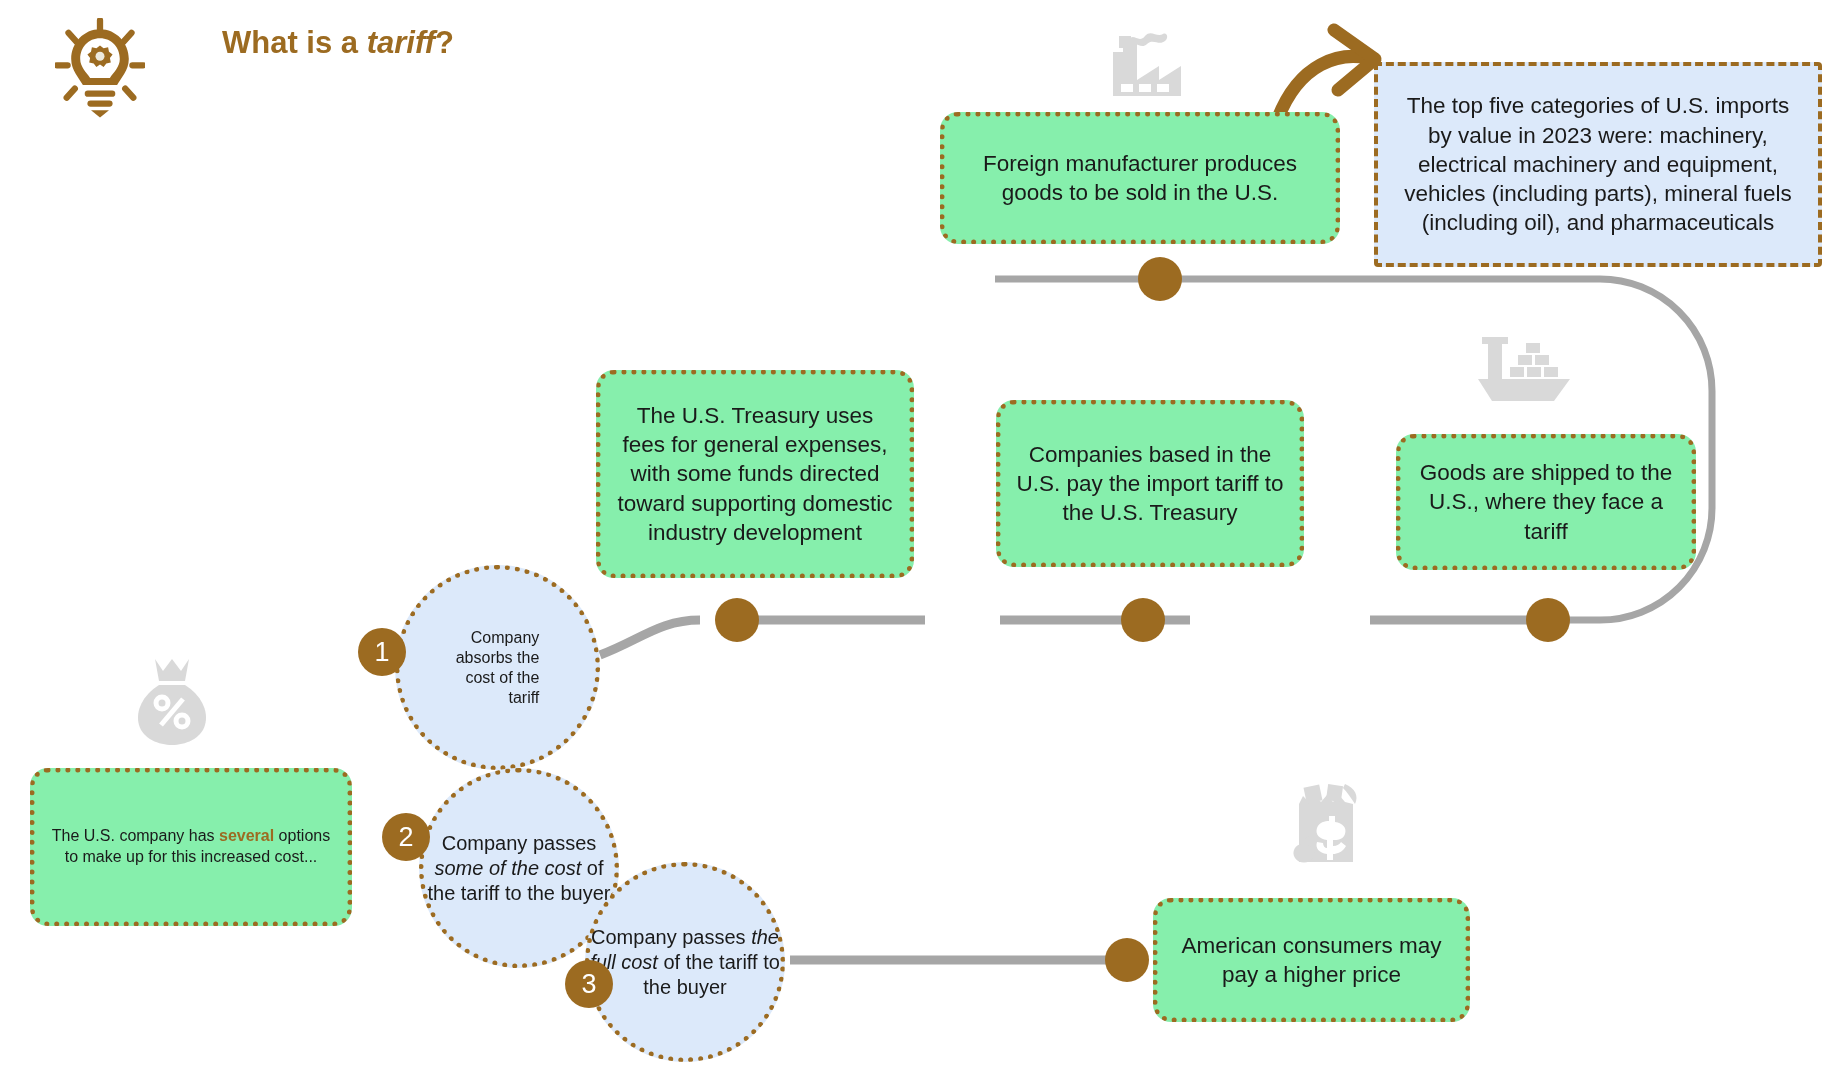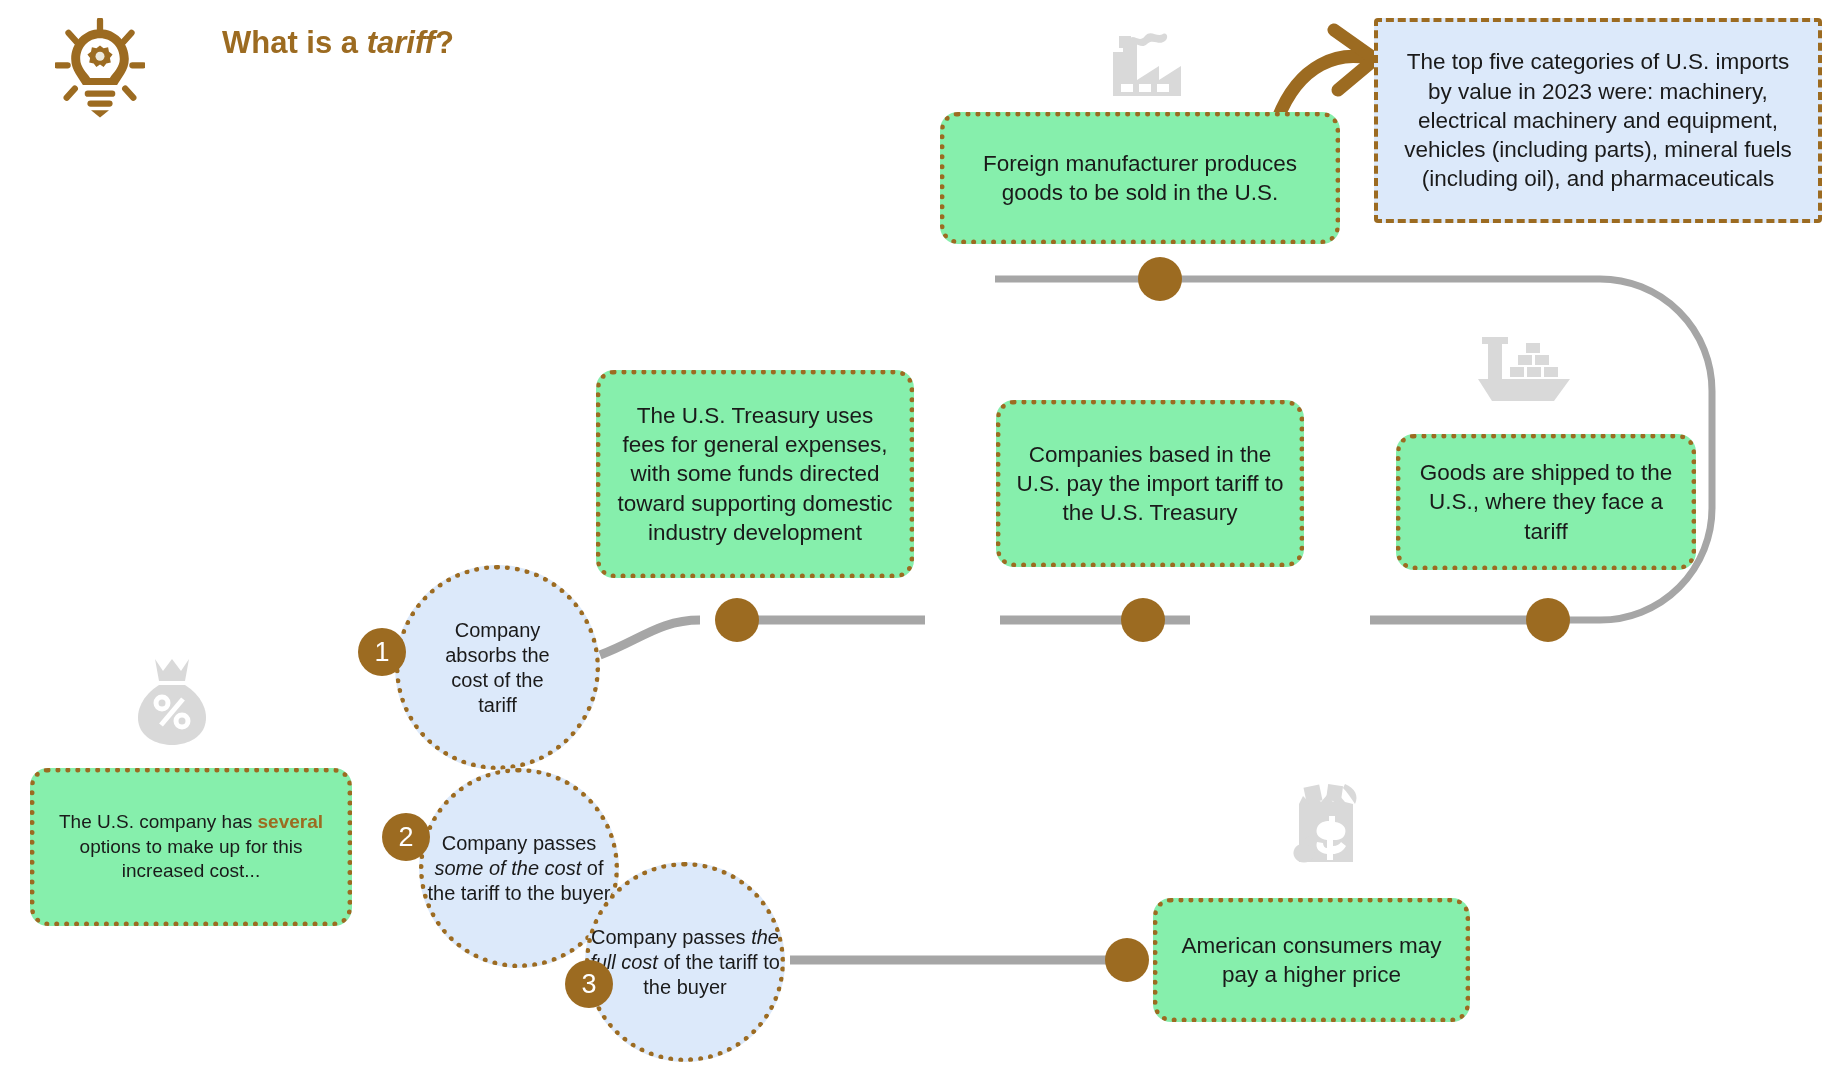--- a/index.html
+++ b/index.html
@@ -23,20 +23,21 @@
     line-height:1.30;
   }
   .box-tan{
     background:#86efac;
     border:5px dotted #9C6B21;
   }
   .box-blue{
     background:#DCE9FA;
     border:4px dashed #9C6B21;
     border-radius:4px;
+    margin-top:44px;
   }
   .box .txt{display:block;padding:0 14px;}
 
   
   .circ{
     position:absolute;
     box-sizing:border-box;
     border-radius:50%;
     background:#DCE9FA;
     border:5px dotted #9C6B21;
@@ -174,29 +175,29 @@
   </div>
 
   <div class="box box-tan" style="left:996px;top:400px;width:308px;height:167px;font-size:22.5px;">
     <span class="txt">Companies based in the U.S. pay the import tariff to the U.S. Treasury</span>
   </div>
 
   <div class="box box-tan" style="left:1396px;top:434px;width:300px;height:136px;font-size:22.5px;">
     <span class="txt">Goods are shipped to the U.S., where they face a tariff</span>
   </div>
 
-  <div class="box box-tan" style="left:30px;top:768px;width:322px;height:158px;font-size:19px;">
+  <div class="box box-tan" style="left:30px;top:768px;width:322px;height:158px;font-size:16px;">
     <span class="txt"><span>The U.S. company has </span><span class="bold-brown">several</span><span> options to make up for this increased cost...</span></span>
   </div>
 
   <div class="box box-tan" style="left:1153px;top:898px;width:317px;height:124px;font-size:22.5px;">
     <span class="txt">American consumers may pay a higher price</span>
   </div>
 
-  <div class="circ" style="left:395px;top:565px;width:205px;height:205px;font-size:20px;">
+  <div class="circ" style="left:395px;top:565px;width:205px;height:205px;font-size:16px;text-align:right;">
     <span class="txt">
       <span>Company</span><br>
       <span>absorbs the</span><br>
       <span>cost of the</span><br>
       <span>tariff</span>
     </span>
   </div>
   <div class="badge" style="left:358px;top:628px;width:48px;height:48px;">
     <span>1</span>
   </div>

